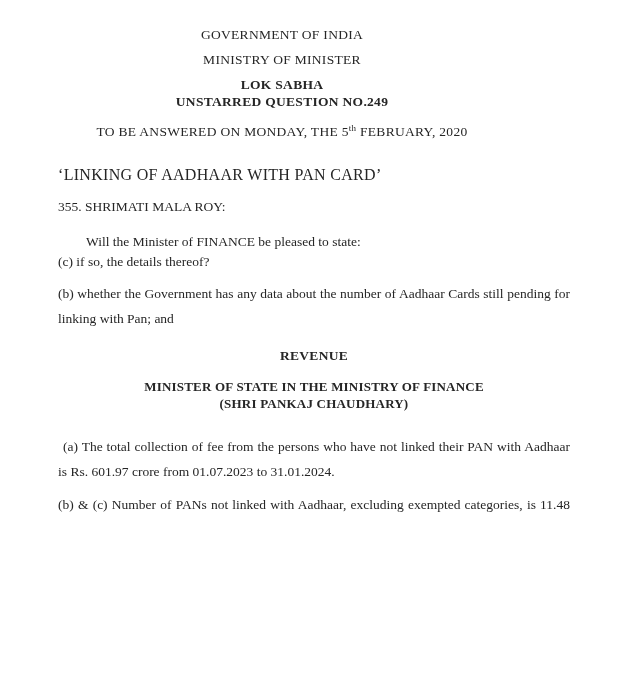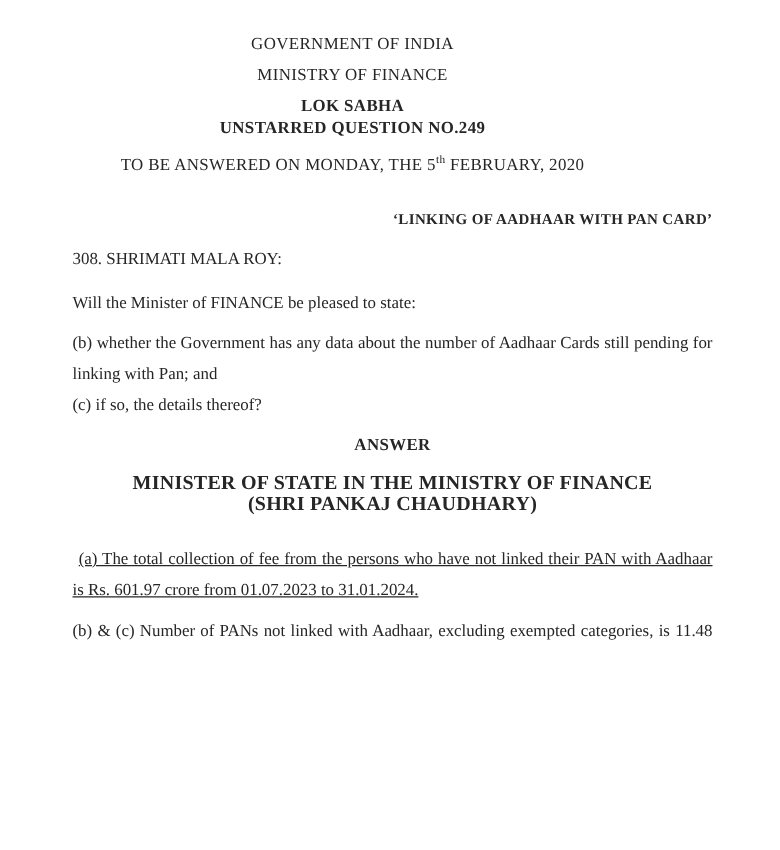--- a/index.html
+++ b/index.html
@@ -36,34 +36,34 @@
   .doc-header p.tobe   { margin-bottom: 3px; }
   .doc-header p.saka   { margin-bottom: 0; }
   sup {
     font-size: 9px;
     line-height: 0;
     vertical-align: super;
   }
   
   .subject-title {
     margin: 29px 0 0 0;
-    text-align: right;
-    font-weight: bold;
-    font-size: 12px;
+    text-align: left;
+    font-weight: normal;
+    font-size: 16px;
     line-height: 14px;
     letter-spacing: 0.3px;
   }
   
   .body-line {
     margin: 0;
     font-size: 13.5px;
     line-height: 14px;
   }
   .member      { margin-top: 18px; }
-  .preamble    { margin-top: 21px; }
+  .preamble    { margin-top: 21px; margin-left: 28px; }
   .para {
     margin: 24px 0 0 0;
     font-size: 13.5px;
     line-height: 25px;
     text-align: justify;
   }
   .para-b      { margin-top: 12px; }
   .para-c      { margin-top: 6px; line-height: 14px; text-align: left; }
   
   .answer-heading {
@@ -71,28 +71,27 @@
     text-align: center;
     font-weight: bold;
     font-size: 13.5px;
     line-height: 14px;
     letter-spacing: 0.3px;
   }
   .minister-block {
     margin: 15px 0 0 0;
     text-align: center;
     font-weight: bold;
-    font-size: 16px;
+    font-size: 13px;
     line-height: 17px;
     letter-spacing: 0.2px;
   }
   .answer-a {
     margin-top: 22px;
     text-indent: 5px;
-    text-decoration: underline;
   }
   .answer-bc {
     margin-top: 8px;
     text-indent: 0;
   }
   .footer-stars {
     margin: 3px 0 0 0;
     text-align: center;
     font-weight: bold;
     font-size: 13px;
@@ -100,38 +99,38 @@
     letter-spacing: 1px;
   }
 </style>
 </head>
 <body>
 
 <div class="page">
 
   <div class="doc-header">
     <p>GOVERNMENT OF INDIA</p>
-    <p>MINISTRY OF FINANCE</p>
+    <p>MINISTRY OF MINISTER</p>
     <p class="house">LOK SABHA</p>
     <p class="qno">UNSTARRED QUESTION NO.249</p>
     <p class="tobe"><span>TO BE ANSWERED ON MONDAY, THE 5</span><sup>th</sup><span> FEBRUARY, 2020</span></p>
   </div>
 
   <p class="subject-title">‘LINKING OF AADHAAR WITH PAN CARD’</p>
 
-  <p class="body-line member">308. SHRIMATI MALA ROY:</p>
+  <p class="body-line member">355. SHRIMATI MALA ROY:</p>
 
   <p class="body-line preamble">Will the Minister of FINANCE be pleased to state:</p>
 
 
+  <p class="para para-c">(c) if so, the details thereof?</p>
+
   <p class="para para-b">(b) whether the Government has any data about the number of Aadhaar Cards still pending for linking with Pan; and</p>
 
-  <p class="para para-c">(c) if so, the details thereof?</p>
-
-  <p class="answer-heading">ANSWER</p>
+  <p class="answer-heading">REVENUE</p>
 
   <div class="minister-block">
     <div>MINISTER OF STATE IN THE MINISTRY OF FINANCE</div>
     <div>(SHRI PANKAJ CHAUDHARY)</div>
   </div>
 
   <p class="para answer-a">(a) The total collection of fee from the persons who have not linked their PAN with Aadhaar is Rs. 601.97 crore from 01.07.2023 to 31.01.2024.</p>
 
   <p class="para answer-bc">(b) &amp; (c) Number of PANs not linked with Aadhaar, excluding exempted categories, is 11.48 crore as on 29.01.2024.</p>
 

